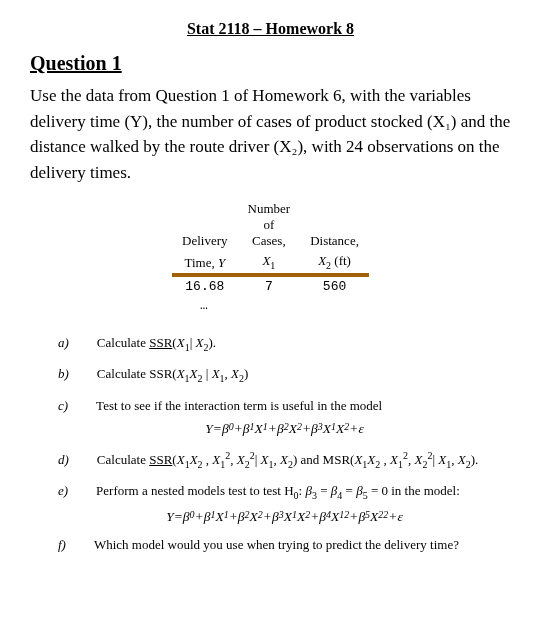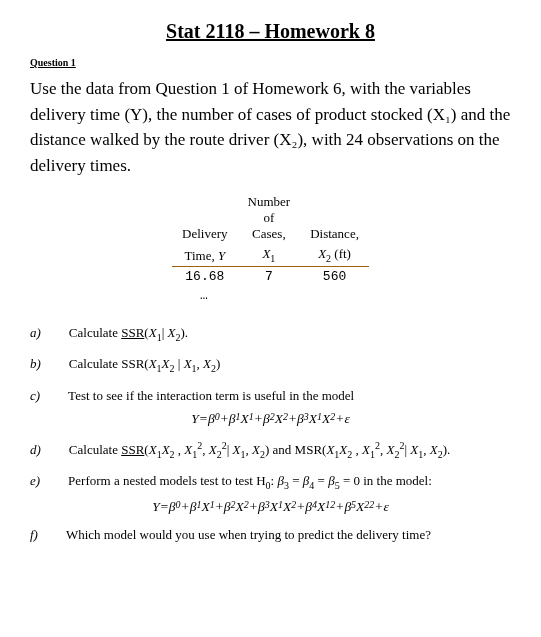--- a/index.html
+++ b/index.html
@@ -7,27 +7,27 @@
       background: #fff;
       font-family: "Times New Roman", Times, serif;
       font-size: 14px;
       color: #000;
       width: 541px;
       min-height: 637px;
       padding: 20px 30px;
     }
     .page-title {
       text-align: center;
-      font-size: 20px;
+      font-size: 16px;
       font-weight: bold;
       text-decoration: underline;
       margin-bottom: 14px;
     }
     .question-label {
-      font-size: 10px;
+      font-size: 20px;
       font-weight: bold;
       text-decoration: underline;
       margin-bottom: 8px;
     }
     .intro-text {
       font-size: 17px;
       line-height: 1.5;
       margin-bottom: 14px;
     }
     
@@ -41,31 +41,32 @@
       font-size: 13px;
       text-align: center;
     }
     .data-table th {
       font-weight: normal;
       padding: 2px 10px;
       vertical-align: bottom;
       text-align: center;
     }
     .data-table .header-row th {
-      border-bottom: 1px solid #a16207;
+      border-bottom: 4px solid #a16207;
     }
     .data-table td {
       padding: 2px 10px;
       font-family: Liberation Mono, monospace;
     }
     .dots-row td { letter-spacing: 2px; }
 
     
     .section {
       margin-bottom: 10px;
+      margin-left: 28px;
     }
     .section-label {
       font-style: italic;
       font-size: 13px;
       margin-bottom: 4px;
     }
     .section-text {
       font-size: 13px;
       line-height: 1.5;
       margin-left: 18px;

